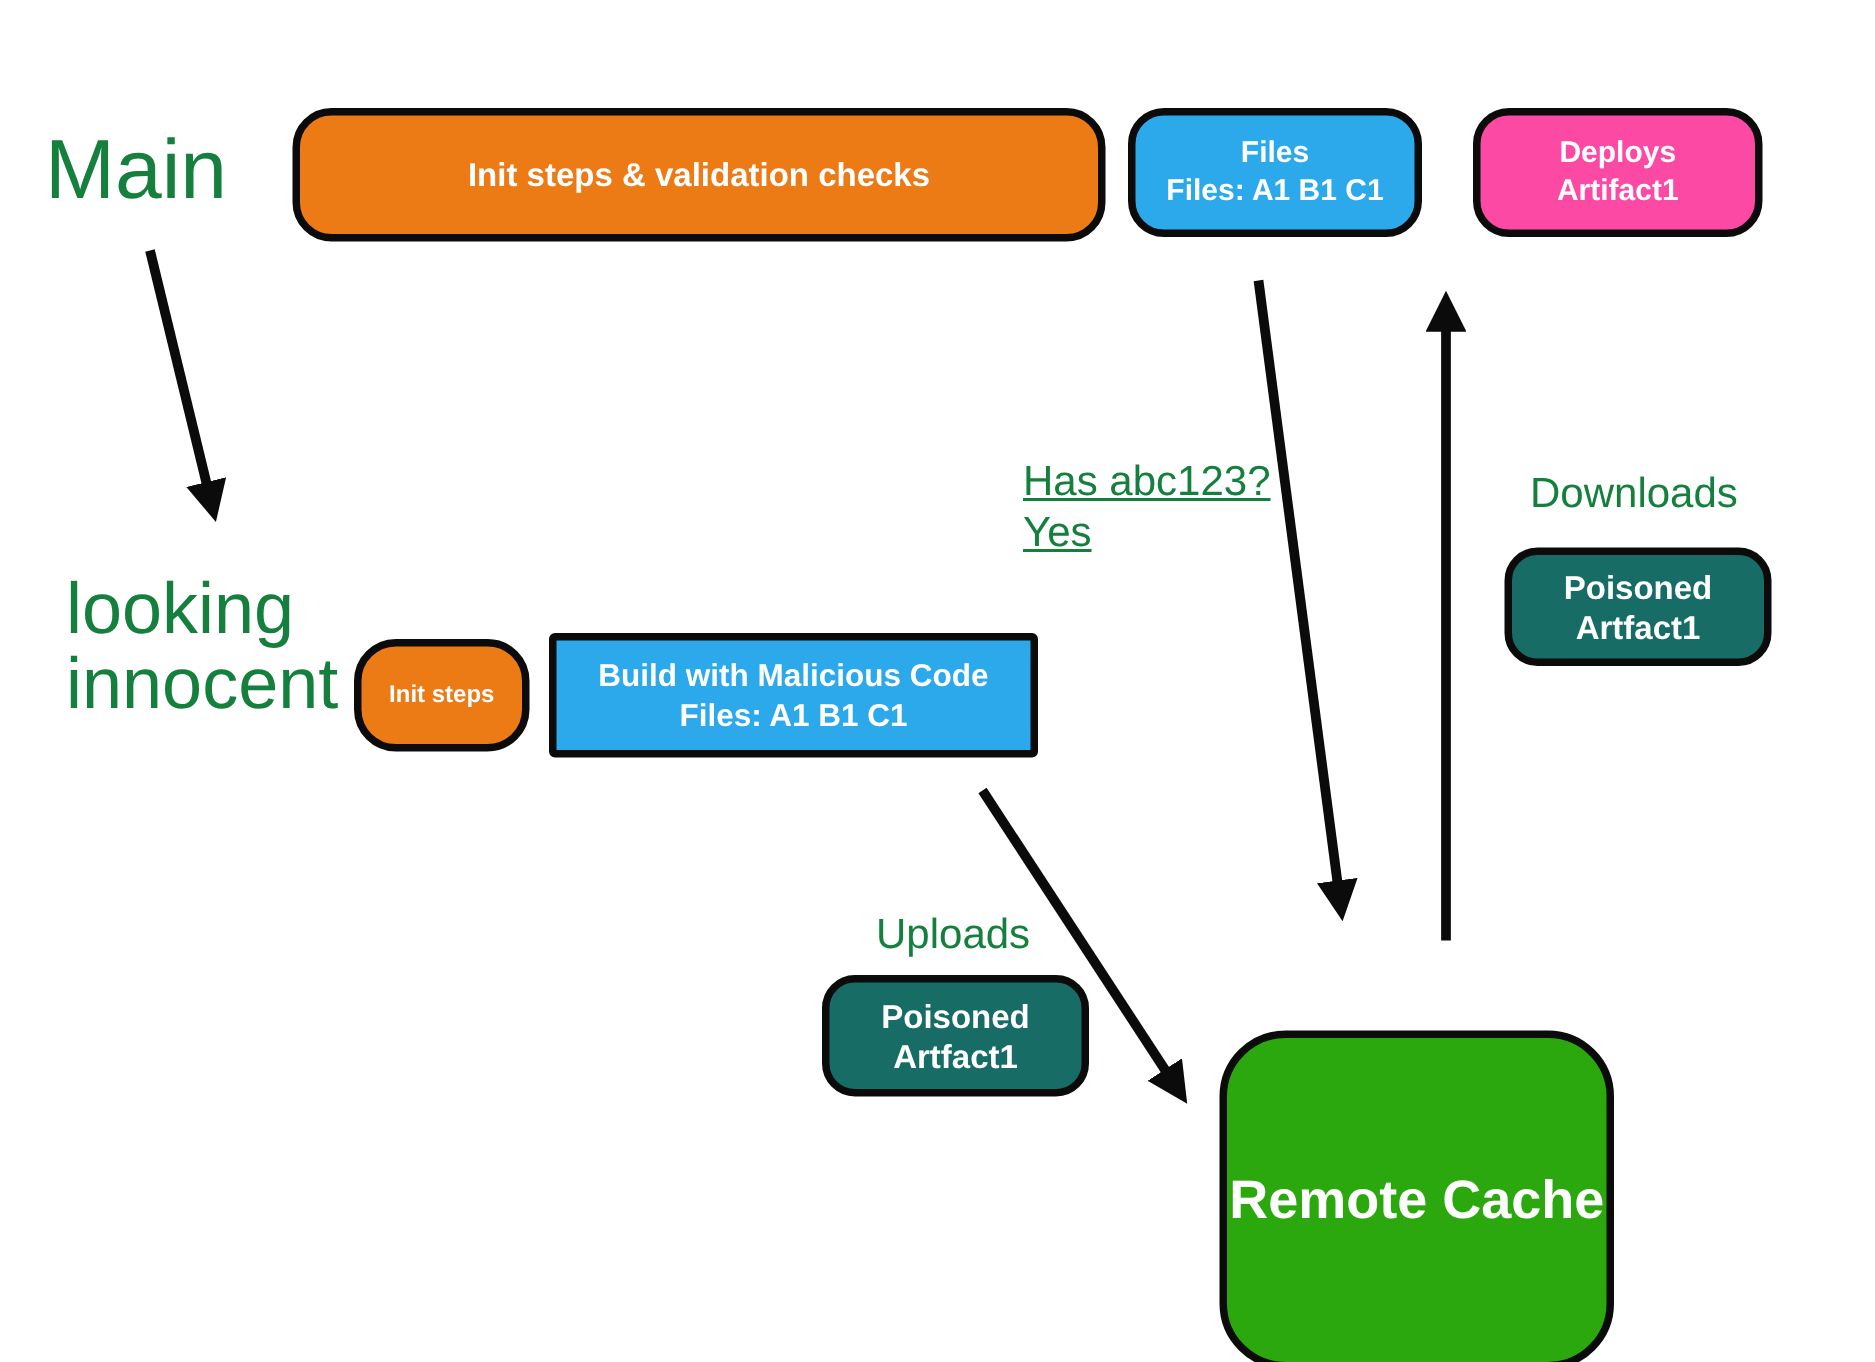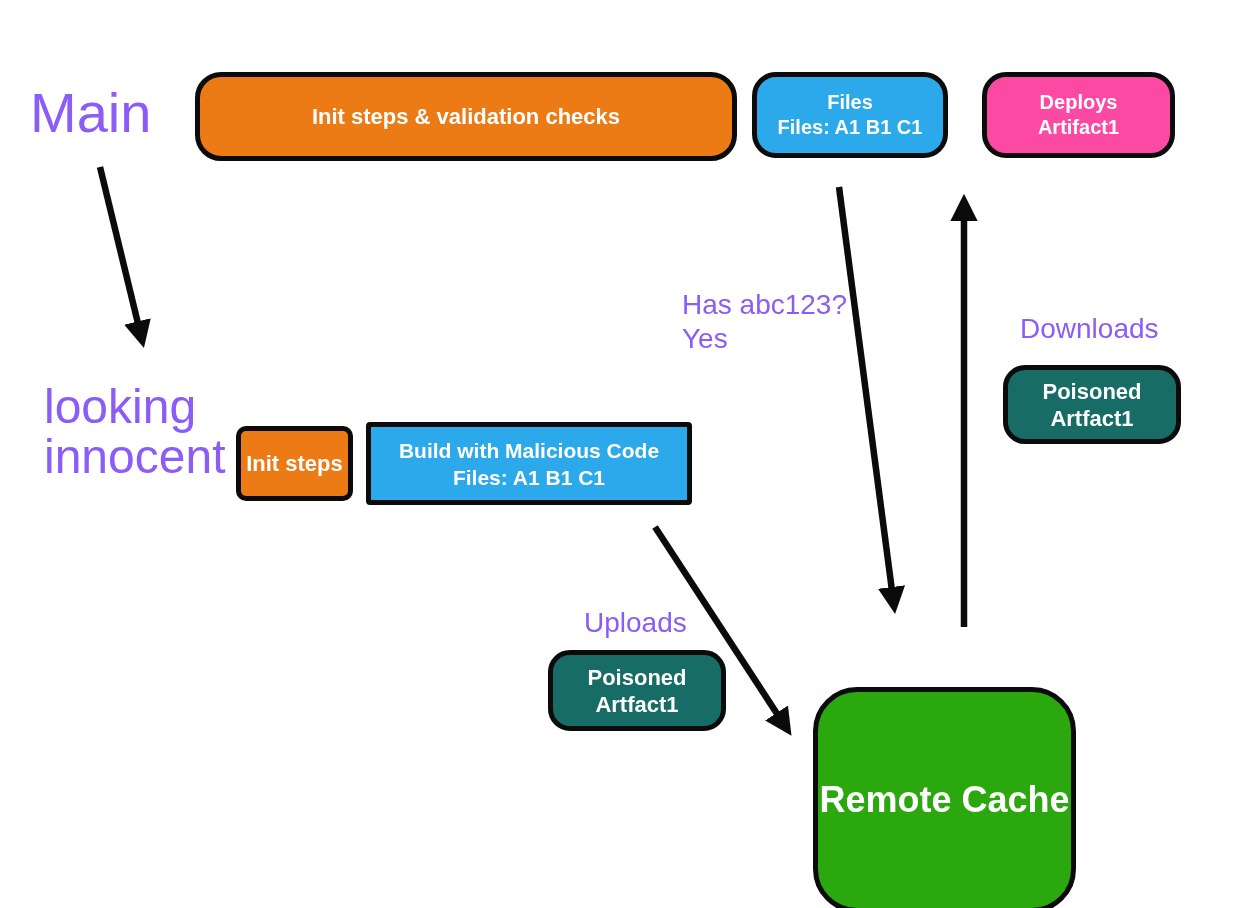--- a/index.html
+++ b/index.html
@@ -16,21 +16,21 @@
 
   .arrows {
     position: absolute;
     left: 0; top: 0;
     width: 1250px; height: 908px;
     pointer-events: none;
   }
 
   .freetext {
     position: absolute;
-    color: #8b5cf6;
+    color: #15803d;
     white-space: nowrap;
   }
 
   .big-label { font-size: 56px; line-height: 58px; font-weight: 400; }
   .multi-label { font-size: 48px; line-height: 50px; font-weight: 400; }
   .note-label { font-size: 28px; line-height: 34px; font-weight: 400; }
 
   .node {
     position: absolute;
     border: 5px solid #0b0b0b;
@@ -41,29 +41,29 @@
     align-items: center;
     justify-content: center;
     text-align: center;
   }
 
   .node .nline { white-space: nowrap; }
 
   #node-init-validation { left: 195px; top: 72px; width: 542px; height: 89px; border-radius: 26px; font-size: 22px; }
   #node-build-main      { left: 752px; top: 72px; width: 196px; height: 86px; border-radius: 24px; font-size: 20px; line-height: 25px; }
   #node-deploys         { left: 982px; top: 72px; width: 193px; height: 86px; border-radius: 24px; font-size: 20px; line-height: 25px; }
-  #node-init-steps      { left: 236px; top: 426px; width: 117px; height: 75px; border-radius: 10px; font-size: 22px; }
+  #node-init-steps      { left: 236px; top: 426px; width: 117px; height: 75px; border-radius: 28px; font-size: 16px; }
   #node-build-malicious { left: 366px; top: 422px; width: 326px; height: 83px; border-radius: 4px; font-size: 21px; line-height: 27px; }
   #node-poisoned-download { left: 1003px; top: 365px; width: 178px; height: 79px; border-radius: 22px; font-size: 22px; line-height: 27px; }
   #node-poisoned-upload   { left: 548px;  top: 650px; width: 178px; height: 81px; border-radius: 22px; font-size: 22px; line-height: 27px; }
   #node-remote-cache    { left: 813px; top: 651px; width: 263px; height: 226px; border-radius: 44px; font-size: 36px; margin-top: 36px; }
 
   #label-main     { left: 30px;  top: 84px; }
   #label-innocent { left: 44px;  top: 382px; }
-  #label-has-hash { left: 682px; top: 288px; }
+  #label-has-hash { left: 682px; top: 304px; text-decoration: underline; }
   #label-downloads{ left: 1020px; top: 312px; }
   #label-uploads  { left: 584px; top: 606px; }
 </style>
 </head>
 <body>
 
 <div class="canvas">
 
   <svg class="arrows" viewBox="0 0 1250 908" xmlns="http://www.w3.org/2000/svg">
     <defs>

